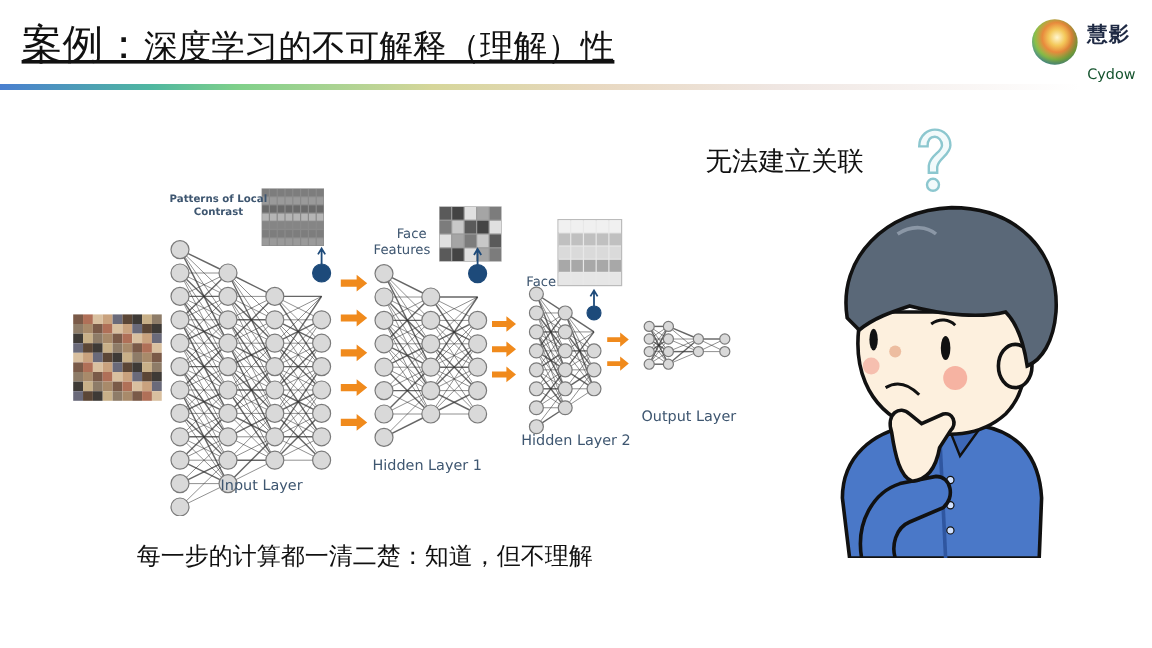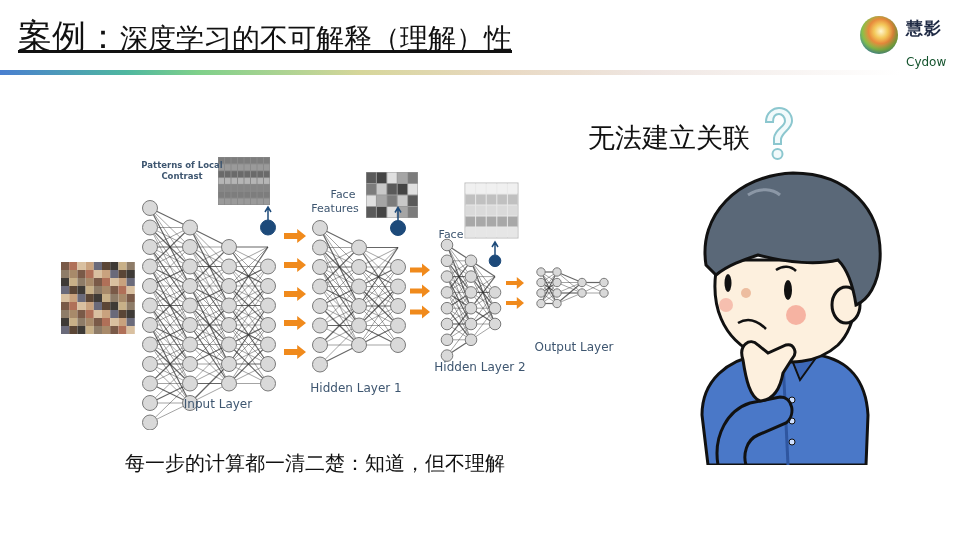--- a/index.html
+++ b/index.html
@@ -9,23 +9,23 @@
   .title .lead { font-size:34px; }
   .title .rest { font-size:28px; }
   .rule { position:absolute; left:0; top:70px; width:900px; height:5px;
           background:linear-gradient(90deg,#4a7fd0 0%,#4fb7a0 14%,#7fd08a 22%,#d6d69a 40%,#e8d8c0 55%,#efe6e2 72%,rgba(255,255,255,0) 100%); }
   .logo { position:absolute; left:858px; top:14px; width:96px; height:44px; }
   .logo-ball { position:absolute; left:2px; top:2px; width:38px; height:38px; border-radius:50%;
      background: radial-gradient(circle at 55% 40%, #fff6d0 0%, #f3c85a 22%, #e88a3c 40%, #8bc34a 60%, #4aa0b8 80%, #6b6fb0 100%);
      box-shadow: inset -3px -4px 6px rgba(0,0,0,0.25); }
   .logo-cn { position:absolute; left:48px; top:3px; font-size:17px; font-weight:bold; color:#1f2a44; letter-spacing:1px; }
   .logo-en { position:absolute; left:48px; top:25px; font-size:12px; color:#14532d;margin-top:16px; }
-  .caption-q { position:absolute; left:588px; top:120px; font-size:27px; color:#111; }
+  .caption-q { position:absolute; left:588px; top:120px; font-size:22px; color:#111; }
   .qmark { position:absolute; left:760px; top:106px; }
-  .caption-bottom { position:absolute; left:114px; top:450px; font-size:20px; color:#111; white-space:nowrap;margin-left:11px; }
+  .caption-bottom { position:absolute; left:114px; top:450px; font-size:20px; color:#111; white-space:nowrap; }
   .nn { position:absolute; left:0; top:0; }
   .lbl { font-family:"DejaVu Sans", sans-serif; fill:#3e5670; }
   .boy { position:absolute; left:688px; top:165px; }
 </style>
 </head>
 <body>
 
 <div class="title">
   <span class="lead">案例：</span><span class="rest">深度学习的不可解释（理解）性</span>
 </div>

